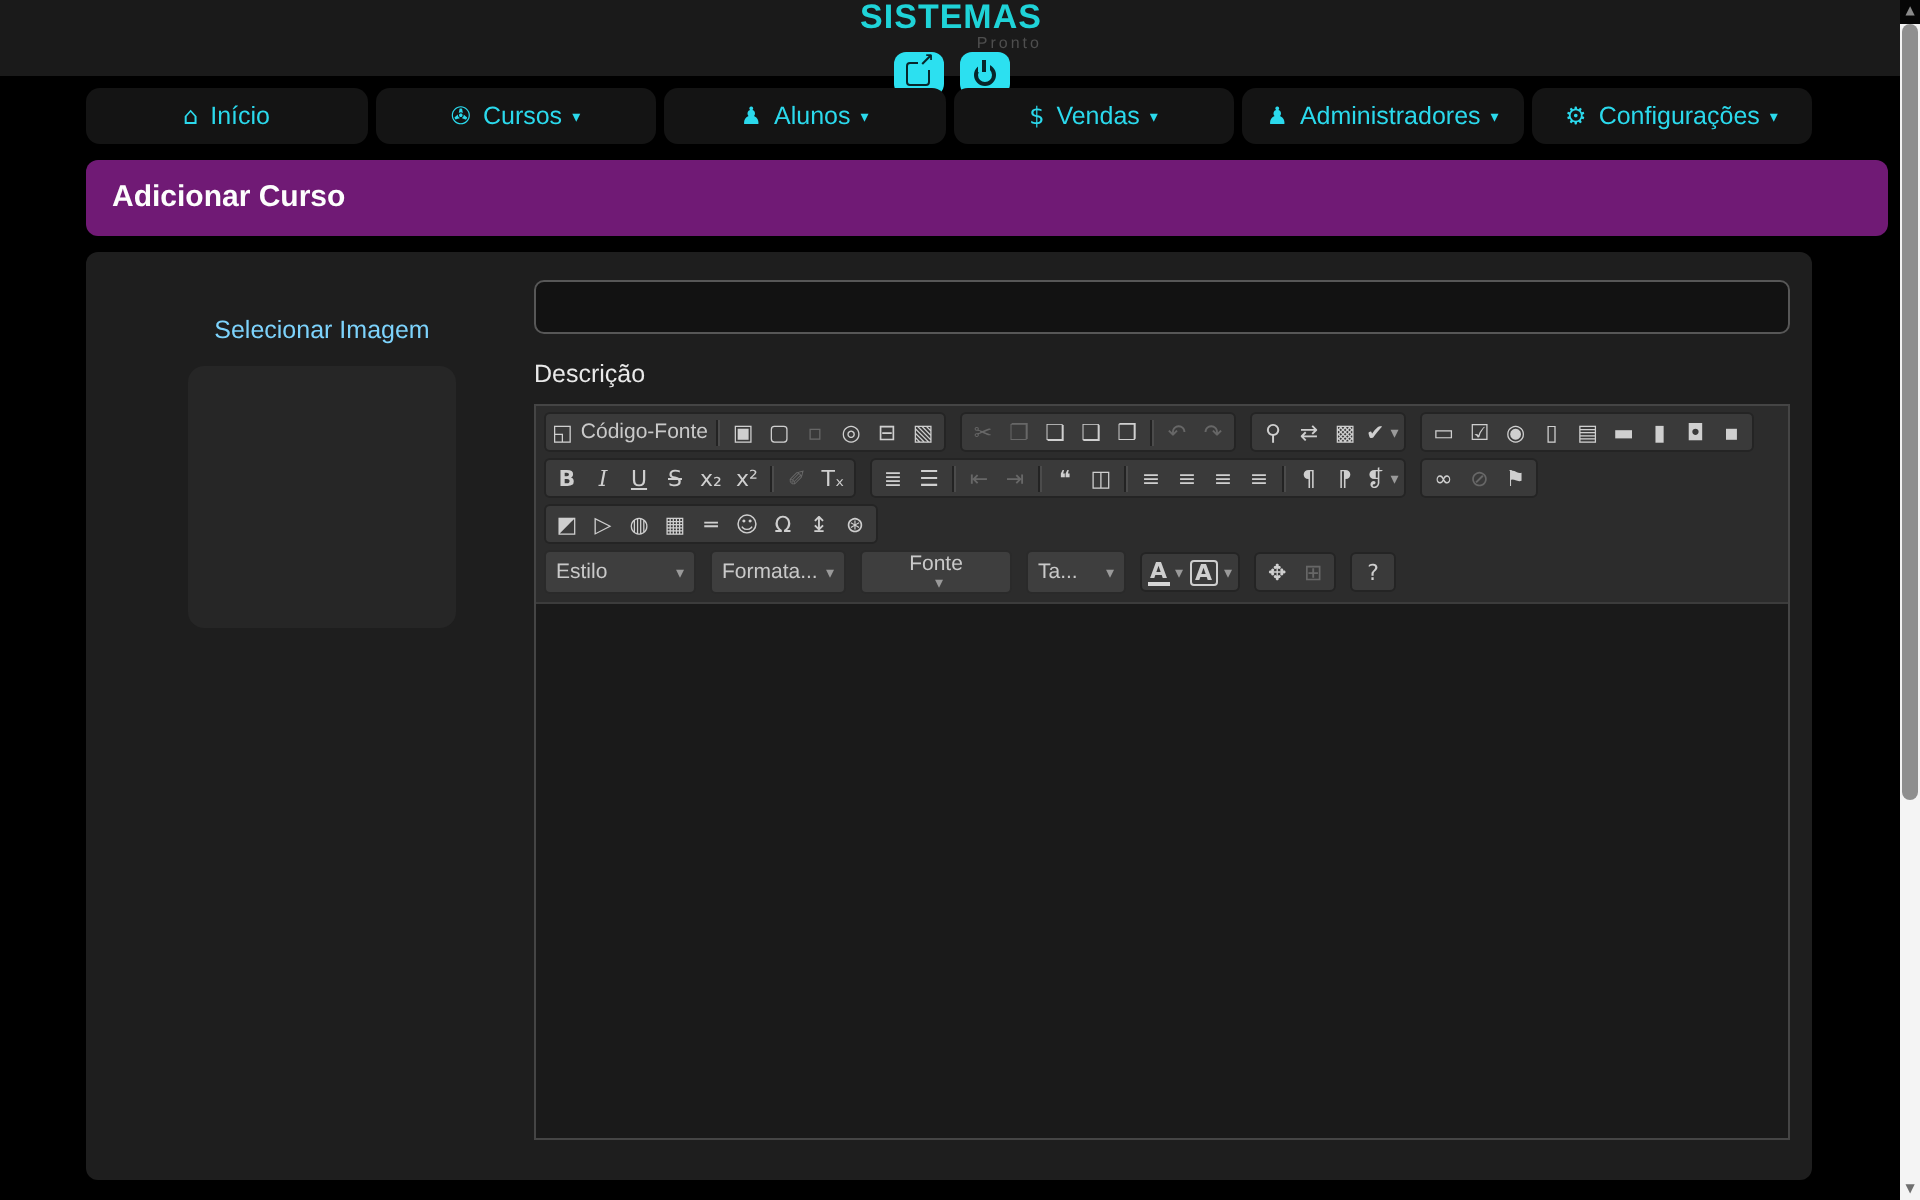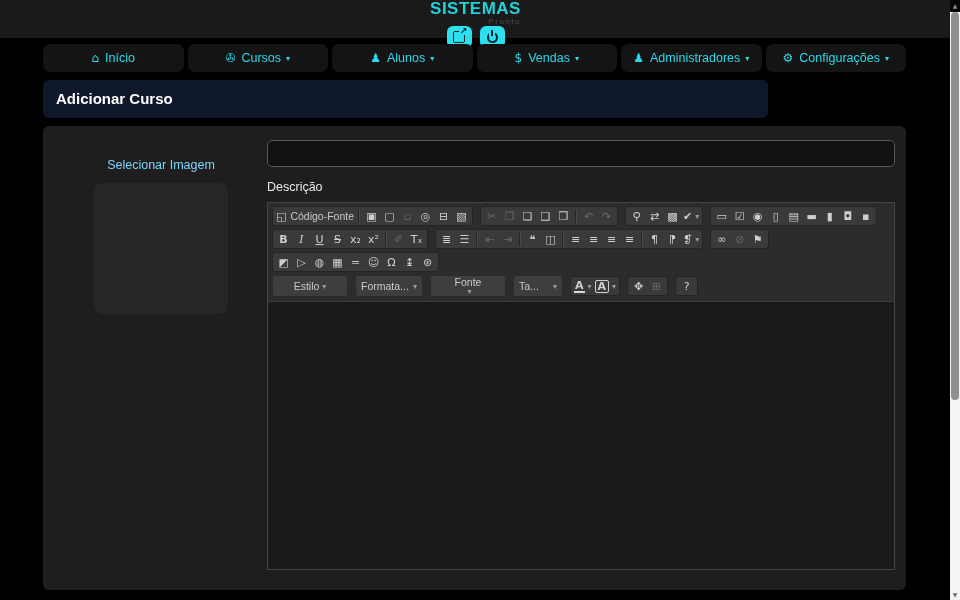--- a/index.html
+++ b/index.html
@@ -27,21 +27,21 @@
 
   
   .navbar{display:flex;gap:4px;margin:6px 0 0 43px;width:863px;}
   .nav-item{flex:1;height:28px;background:#141414;border-radius:7px;color:#2bd9ec;
             display:flex;align-items:center;justify-content:center;gap:6px;
             font-size:12.5px;cursor:pointer;text-decoration:none;}
   .nav-item .ico{font-family:"DejaVu Sans",sans-serif;font-size:12px;}
   .nav-caret{font-size:8px;font-family:"DejaVu Sans",sans-serif;margin-left:-1px;}
 
   
-  .title-card{margin:8px 0 0 43px;width:725px;background:#0f172a;border-radius:6px;
+  .title-card{margin:8px 0 0 43px;width:901px;background:#701a75;border-radius:6px;
               padding:10px 13px 11px;box-sizing:border-box;}
   .title-card h1{margin:0;font-size:15px;color:#fdfdfd;font-weight:600;}
   .title-card p{margin:3px 0 0;font-size:11px;color:#8f8f8f;}
 
   
   .main-card{margin:8px 0 0 43px;width:863px;height:464px;background:#1e1e1e;
              border-radius:6px;padding:14px 11px 0 12px;box-sizing:border-box;
              display:flex;overflow:hidden;}
   .left-col{width:212px;flex:none;}
   .img-label{color:#7dd3fc;font-size:12.5px;text-align:center;margin-top:18px;}
@@ -363,21 +363,21 @@
                   </span>
                   <span class="tbtn">
                     <span class="ico">↨</span>
                   </span>
                   <span class="tbtn">
                     <span class="ico">⊛</span>
                   </span>
                 </span>
               </div>
               <div class="trow">
-                <span class="tsel" style="width: 64px; justify-content: center;">
+                <span class="tsel" style="width: 64px;">
                   <span class="tlabel">Estilo</span>
                   <span class="tcaret">▾</span>
                 </span>
                 <span class="tsel" style="width: 56px;">
                   <span class="tlabel">Formata...</span>
                   <span class="tcaret">▾</span>
                 </span>
                 <span class="tsel" style="width: 64px; flex-direction: column;">
                   <span class="tlabel">Fonte</span>
                   <span class="tcaret">▾</span>

